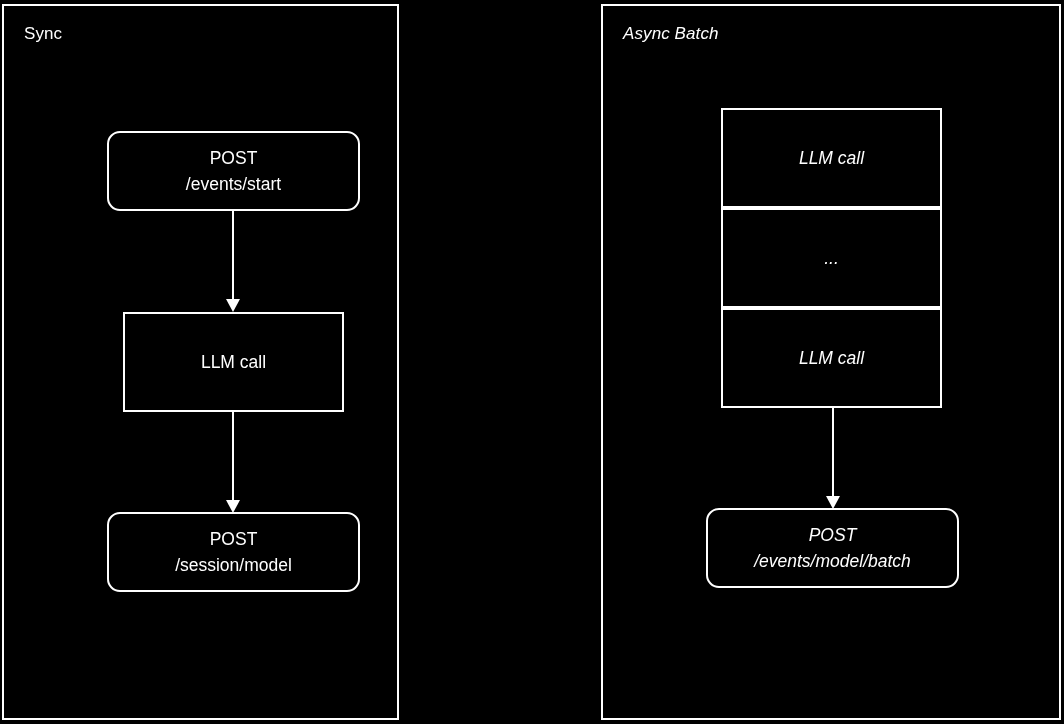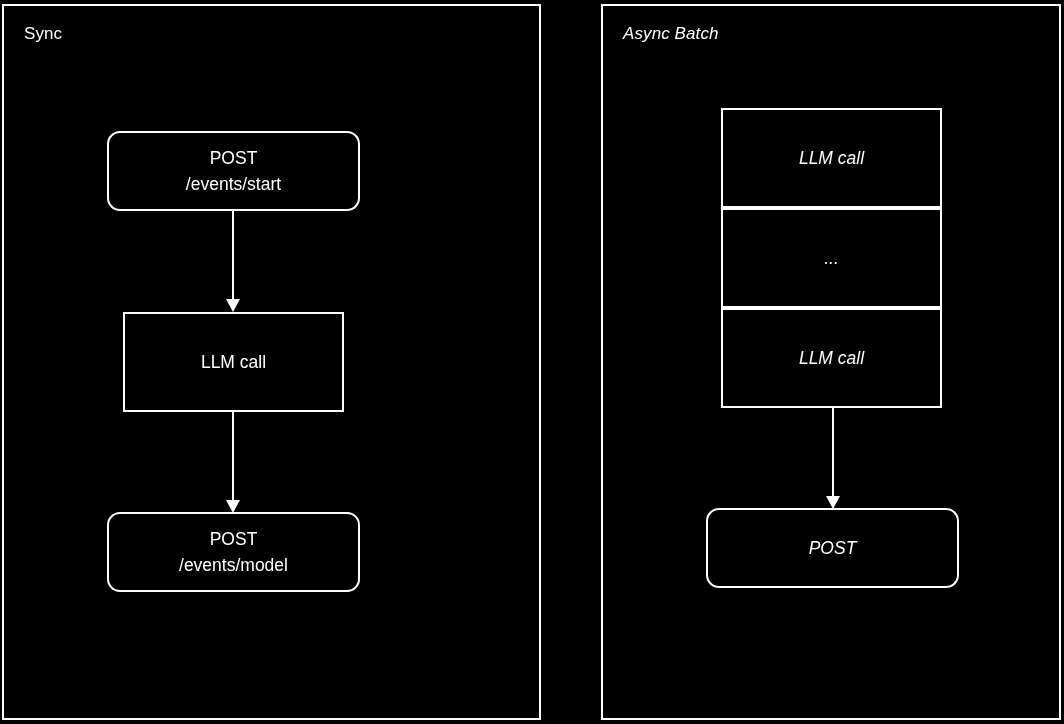--- a/index.html
+++ b/index.html
@@ -25,21 +25,21 @@
   
   .panel {
     position: absolute;
     background: #000000;
     border: 2px solid #ffffff;
     box-sizing: border-box;
   }
   #panel-sync {
     left: 2px;
     top: 4px;
-    width: 539px;
+    width: 397px;
     height: 716px;
     padding-left: 48px;
   }
   #panel-async {
     left: 601px;
     top: 4px;
     width: 460px;
     height: 716px;
     font-style: italic;
   }
@@ -122,21 +122,21 @@
       <span class="line">LLM call</span>
     </div>
 
     <div class="edge" style="left:228px; top:406px; width:2px; height:101px;">
       <div class="shaft" style="height:90px;"></div>
       <div class="head" style="top:88px;"></div>
     </div>
 
     <div class="node rounded" style="left:103px; top:506px; width:253px; height:80px;">
       <span class="line">POST</span>
-      <span class="line">/events/model</span>
+      <span class="line">/session/model</span>
     </div>
 
   </div>
 
   <div class="panel" id="panel-async">
 
     <div class="panel-title">Async Batch</div>
 
     <div class="node" style="left:118px; top:102px; width:221px; height:100px;">
       <span class="line">LLM call</span>
@@ -150,17 +150,18 @@
       <span class="line">LLM call</span>
     </div>
 
     <div class="edge" style="left:229px; top:402px; width:2px; height:101px;">
       <div class="shaft" style="height:90px;"></div>
       <div class="head" style="top:88px;"></div>
     </div>
 
     <div class="node rounded" style="left:103px; top:502px; width:253px; height:80px;">
       <span class="line">POST</span>
+      <span class="line">/events/model/batch</span>
     </div>
 
   </div>
 
 </div>
 
 </body></html>

